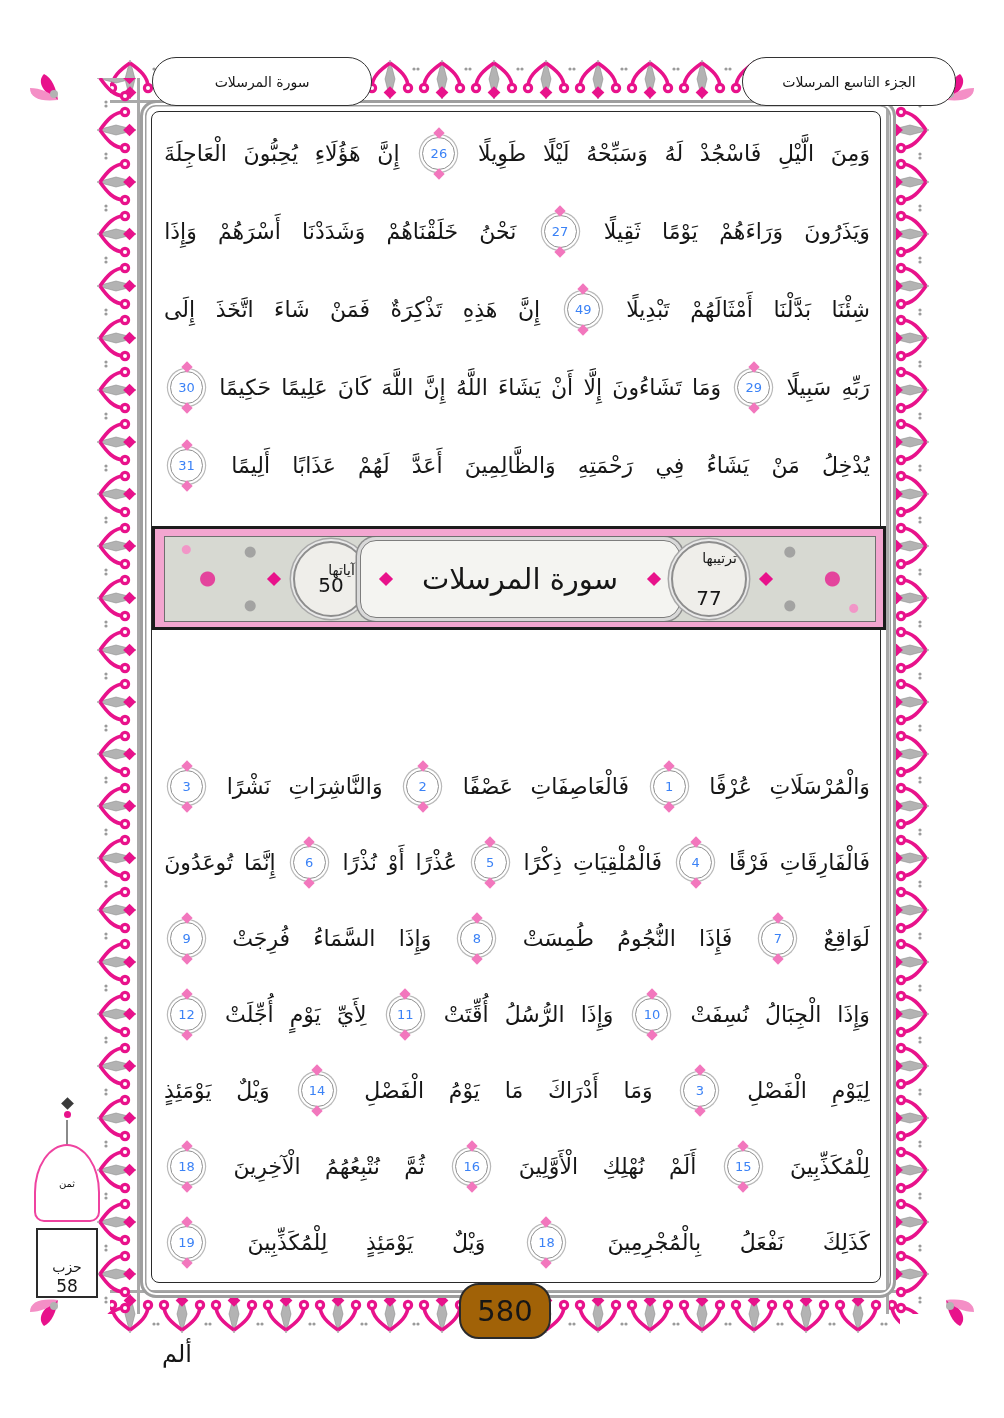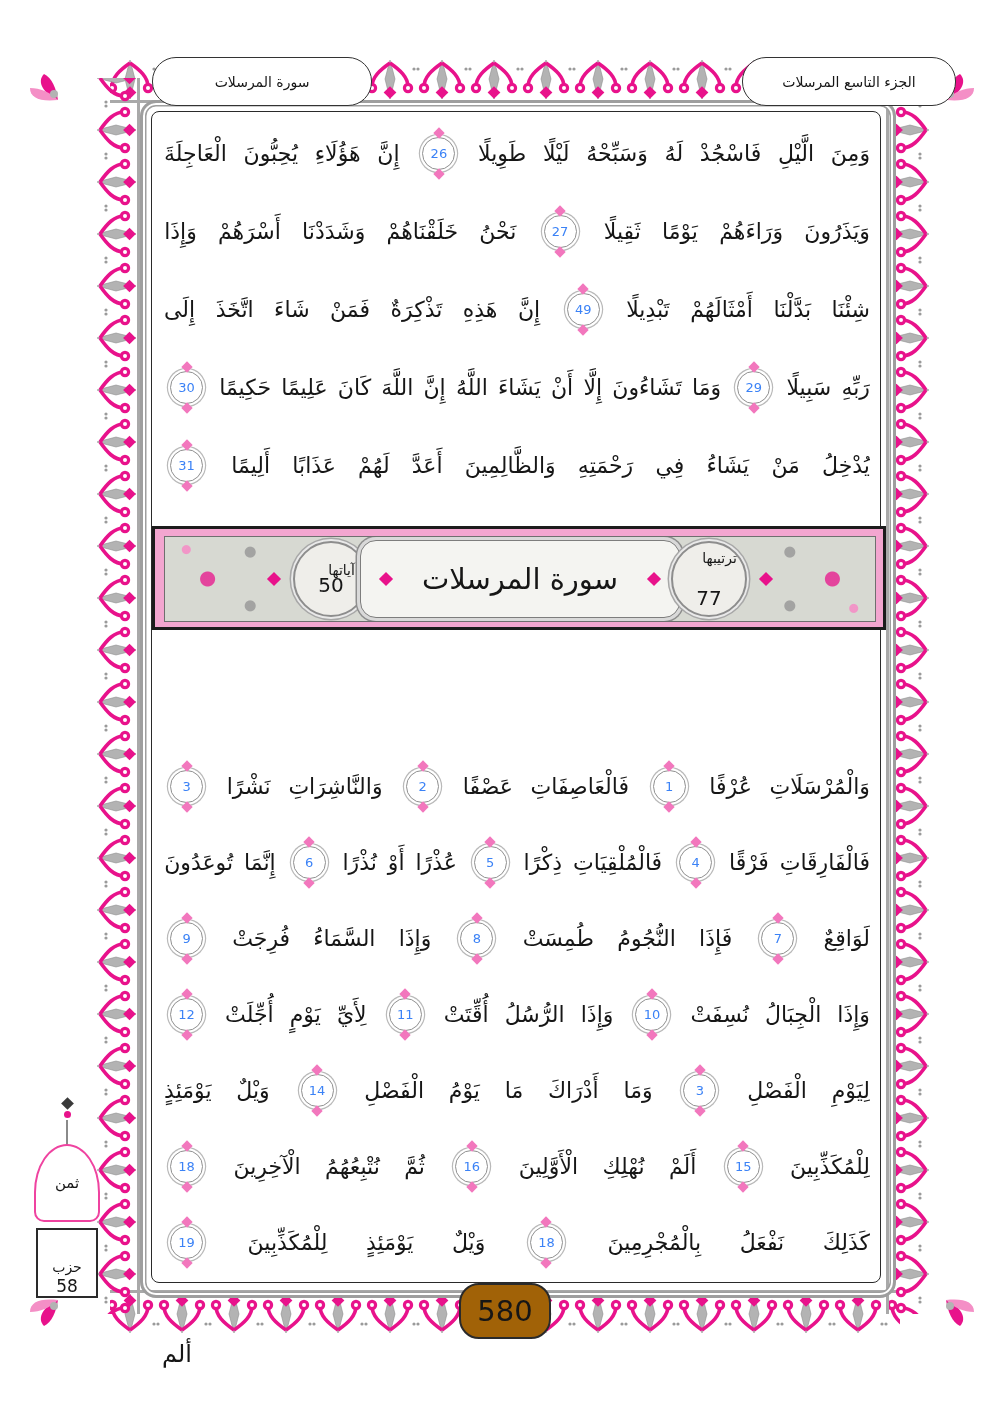--- a/index.html
+++ b/index.html
@@ -83,21 +83,21 @@
   
   .hizb-marker{position:absolute;left:34px;top:1086px;width:66px;z-index:6;
      display:flex;flex-direction:column;align-items:center;}
   .spire{display:flex;flex-direction:column;align-items:center;height:60px;justify-content:flex-end;}
   .spire .tip{width:9px;height:9px;background:#3a3a3a;transform:rotate(45deg);margin-bottom:3px;}
   .spire .ball{width:7px;height:7px;border-radius:50%;background:#e8128b;margin-bottom:2px;}
   .spire .rod{width:2.5px;height:26px;background:#8a8a8a;}
   .dome{width:62px;height:74px;background:#ffffff;border:2.5px solid #ef43a0;
      border-radius:50% 50% 10px 10px / 62% 62% 10px 10px;
      display:flex;align-items:center;justify-content:center;direction:rtl;margin-top:-2px;}
-  .dome span{font-size:15px;}
+  .dome span{font-size:10px;}
   .hizb-box{width:58px;height:66px;background:#ffffff;border:2.5px solid #2a2a2a;margin-top:6px;
      display:flex;flex-direction:column;align-items:center;justify-content:flex-end;direction:rtl;}
   .hizb-box .hz{font-size:14px;line-height:18px;}
   .hizb-box .hn{font-size:17px;line-height:20px;}
 
   
   .page-num{position:absolute;left:459px;top:1283px;width:88px;height:52px;background:#a16207;
      border:2px solid #2a2a2a;border-radius:20px;display:flex;align-items:center;justify-content:center;
      font-size:29px;z-index:8;}
   .catchword{position:absolute;left:162px;top:1340px;font-size:24px;direction:rtl;z-index:6;}

